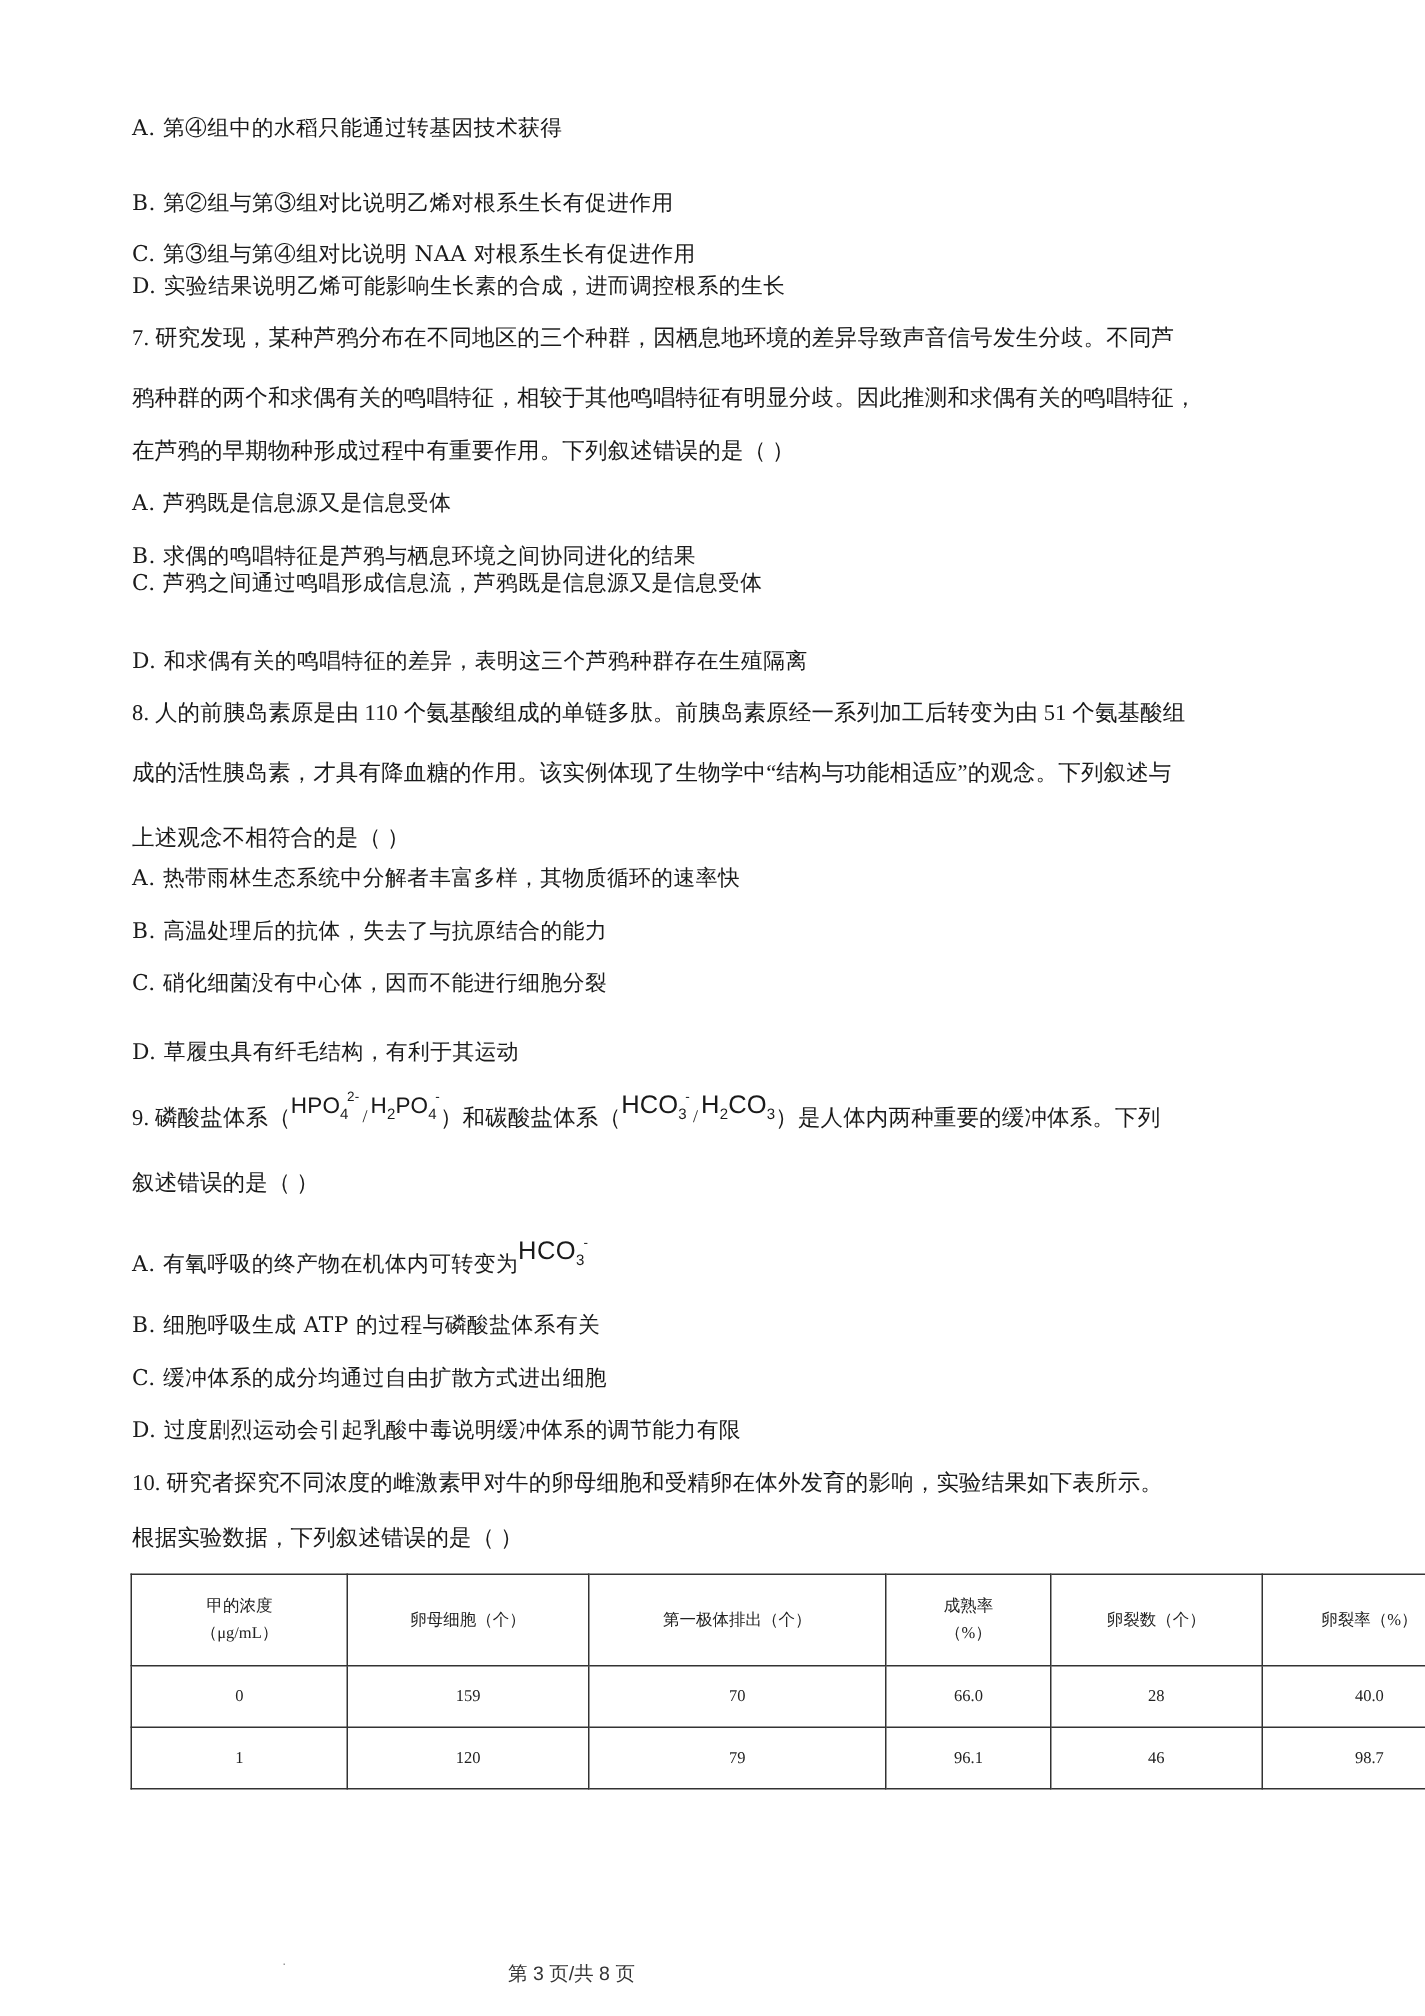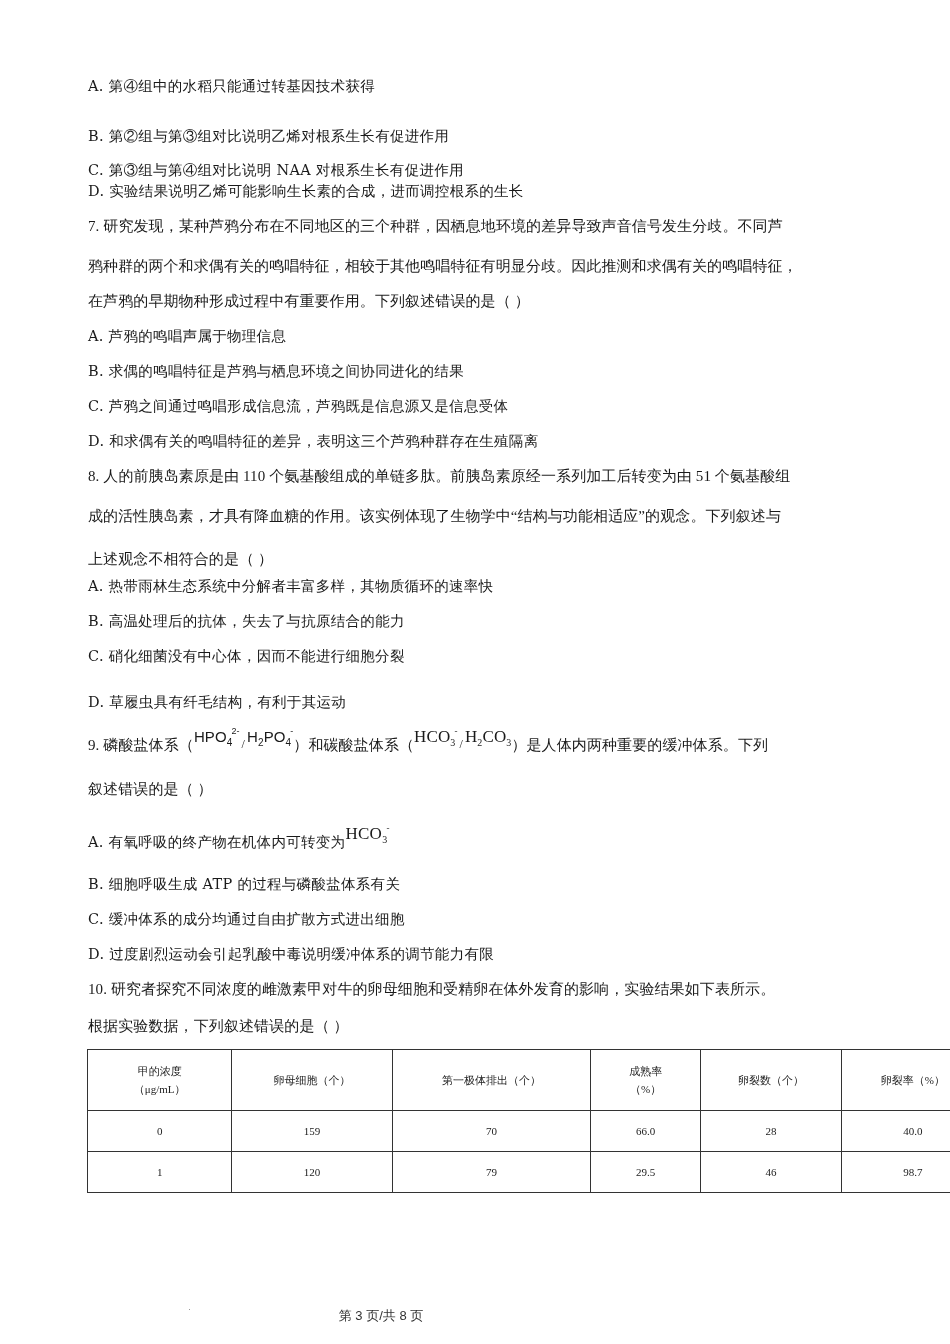--- a/index.html
+++ b/index.html
@@ -6,21 +6,21 @@
     body {
       width: 950px; height: 1344px; position: relative; overflow: hidden;
       font-family: "DejaVu Serif", "Liberation Serif", serif;
       color: #1a1a1a;
     }
     .line {
       position: absolute; left: 88px; font-size: 14.5px; line-height: 20px;
       white-space: nowrap; letter-spacing: 0.3px;
     }
     .stem { font-family: "Liberation Serif", "DejaVu Serif", serif; font-size: 15px; letter-spacing: 0.1px; }
-    .chem { font-family: Liberation Serif, serif; font-size: 17px; position: relative; top: -8px; text-align: center; }
+    .chem { font-family: Liberation Sans, sans-serif; font-size: 17px; position: relative; top: -8px; text-align: center; }
     .chem-sm { font-family: Liberation Sans, sans-serif; font-size: 15px; position: relative; top: -8px; }
     .chem sub, .chem-sm sub { font-size: 10px; vertical-align: -4px; }
     .chem sup, .chem-sm sup { font-size: 9px; vertical-align: 8px; margin-left: -1px; }
     .slash { font-size: 12px; position: relative; top: -2px; margin: 0 2px; }
     table.data {
       position: absolute; left: 87px; top: 1049px; width: 898px;
       border-collapse: collapse; font-size: 11px;
       font-family: "Liberation Serif", "DejaVu Serif", serif;
     }
     table.data td, table.data th {
@@ -39,23 +39,23 @@
 <body>
 
 <div class="line" style="top:76px">A. 第④组中的水稻只能通过转基因技术获得</div>
 <div class="line" style="top:126px">B. 第②组与第③组对比说明乙烯对根系生长有促进作用</div>
 <div class="line" style="top:160px">C. 第③组与第④组对比说明 NAA 对根系生长有促进作用</div>
 <div class="line" style="top:181px">D. 实验结果说明乙烯可能影响生长素的合成，进而调控根系的生长</div>
 
 <div class="line stem" style="top:216px">7. 研究发现，某种芦鸦分布在不同地区的三个种群，因栖息地环境的差异导致声音信号发生分歧。不同芦</div>
 <div class="line stem" style="top:256px">鸦种群的两个和求偶有关的鸣唱特征，相较于其他鸣唱特征有明显分歧。因此推测和求偶有关的鸣唱特征，</div>
 <div class="line stem" style="top:291px">在芦鸦的早期物种形成过程中有重要作用。下列叙述错误的是（    ）</div>
-<div class="line" style="top:326px">A. 芦鸦的鸣唱声属于物理信息</div>
+<div class="line" style="top:326px">A. 芦鸦既是信息源又是信息受体</div>
 <div class="line" style="top:361px">B. 求偶的鸣唱特征是芦鸦与栖息环境之间协同进化的结果</div>
-<div class="line" style="top:396px">C. 芦鸦之间通过鸣唱形成信息流，芦鸦既是信息源又是信息受体</div>
+<div class="line" style="top:379px">C. 芦鸦之间通过鸣唱形成信息流，芦鸦既是信息源又是信息受体</div>
 <div class="line" style="top:431px">D. 和求偶有关的鸣唱特征的差异，表明这三个芦鸦种群存在生殖隔离</div>
 
 <div class="line stem" style="top:466px">8. 人的前胰岛素原是由 110 个氨基酸组成的单链多肽。前胰岛素原经一系列加工后转变为由 51 个氨基酸组</div>
 <div class="line stem" style="top:506px">成的活性胰岛素，才具有降血糖的作用。该实例体现了生物学中“结构与功能相适应”的观念。下列叙述与</div>
 <div class="line stem" style="top:549px">上述观念不相符合的是（    ）</div>
 <div class="line" style="top:576px">A. 热带雨林生态系统中分解者丰富多样，其物质循环的速率快</div>
 <div class="line" style="top:611px">B. 高温处理后的抗体，失去了与抗原结合的能力</div>
 <div class="line" style="top:646px">C. 硝化细菌没有中心体，因而不能进行细胞分裂</div>
 <div class="line" style="top:692px">D. 草履虫具有纤毛结构，有利于其运动</div>
 
@@ -96,21 +96,21 @@
     <td>159</td>
     <td>70</td>
     <td>66.0</td>
     <td>28</td>
     <td>40.0</td>
   </tr>
   <tr class="row">
     <td>1</td>
     <td>120</td>
     <td>79</td>
-    <td>29.5</td>
+    <td>96.1</td>
     <td>46</td>
     <td>98.7</td>
   </tr>
 </tbody>
   </table>
 
 <div class="dot"></div>
 <div class="footer">第 3 页/共 8 页</div>
 
 </body></html>

